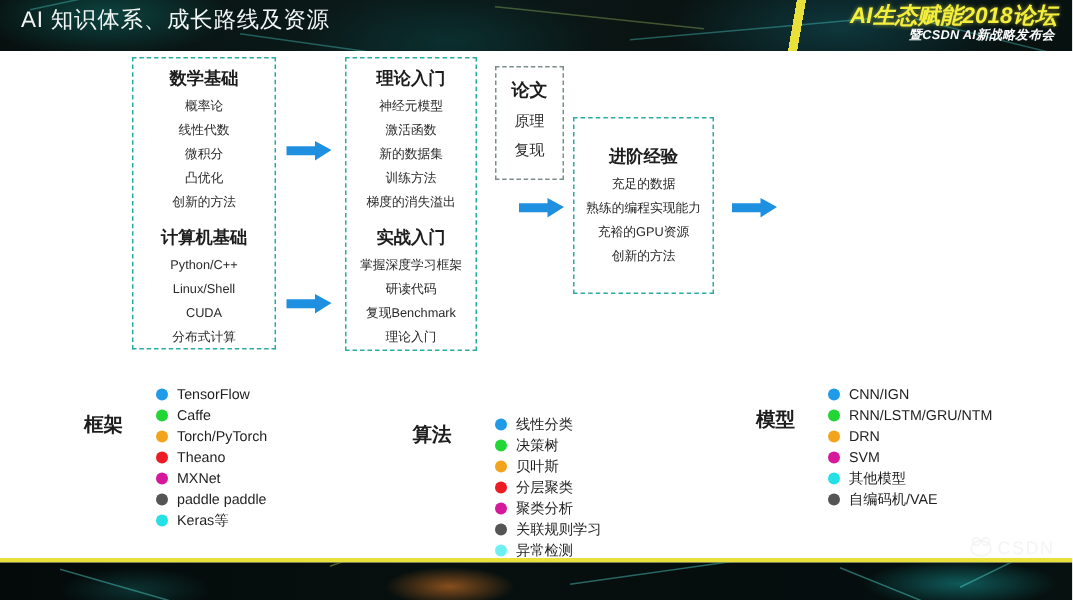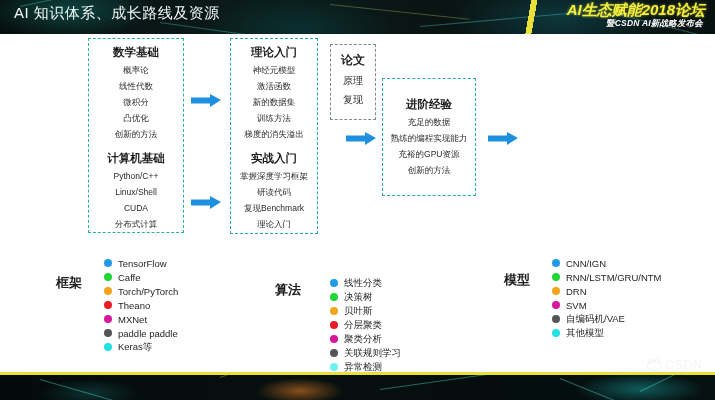--- a/index.html
+++ b/index.html
@@ -332,26 +332,26 @@
         </div>
         <div class="legend-row">
           <span class="legend-dot" style="background: rgb(242, 165, 28);"></span>
           <span class="legend-text">DRN</span>
         </div>
         <div class="legend-row">
           <span class="legend-dot" style="background: rgb(214, 25, 155);"></span>
           <span class="legend-text">SVM</span>
         </div>
         <div class="legend-row">
+          <span class="legend-dot" style="background: rgb(37, 224, 228);"></span>
+          <span class="legend-text">其他模型</span>
+        </div>
+        <div class="legend-row">
           <span class="legend-dot" style="background: rgb(85, 85, 85);"></span>
           <span class="legend-text">自编码机/VAE</span>
-        </div>
-        <div class="legend-row">
-          <span class="legend-dot" style="background: rgb(37, 224, 228);"></span>
-          <span class="legend-text">其他模型</span>
         </div>
       </div>
   </div>
 
   <div class="csdn-mark">
     <span class="bean"></span>
     <span>CSDN</span>
   </div>
   <div class="footer-rule"></div>
   <div class="footer">

